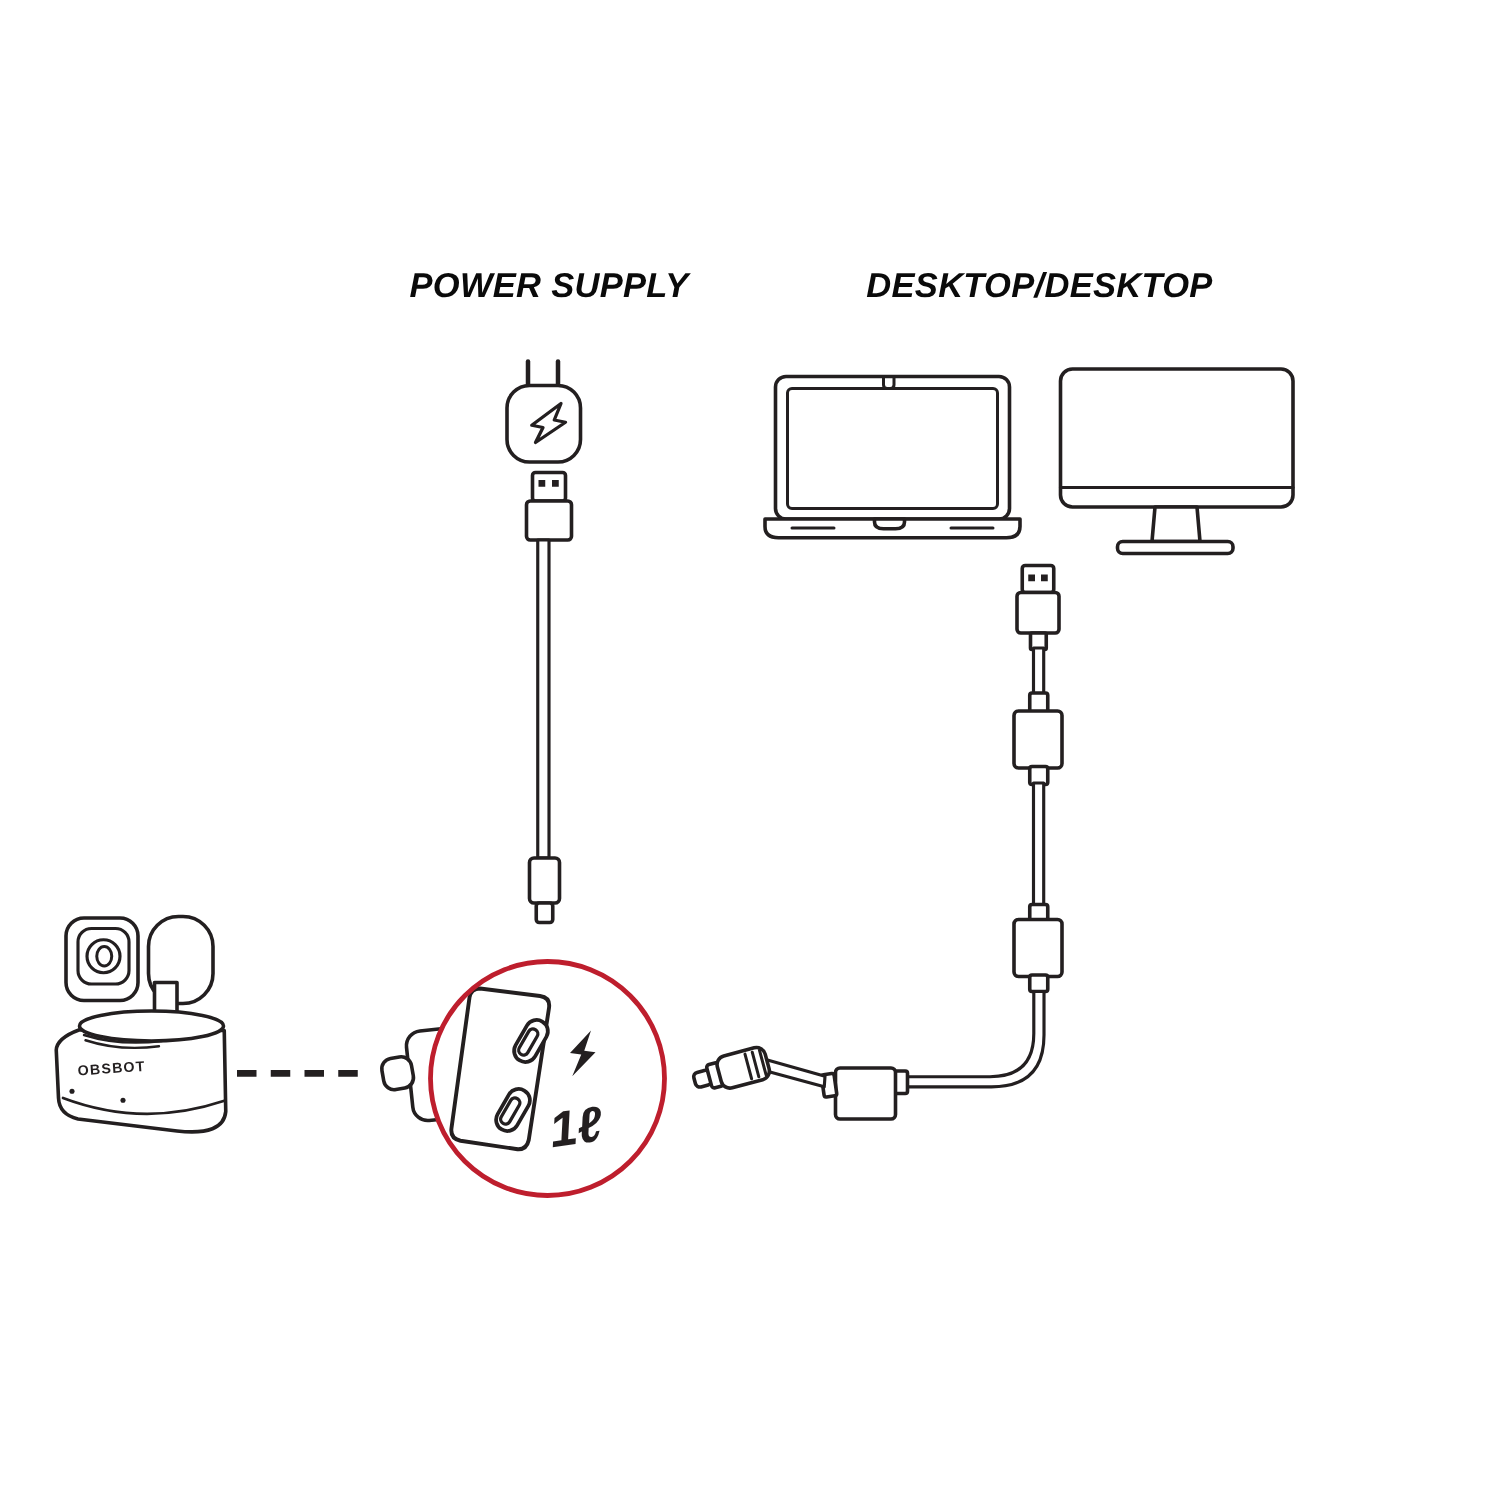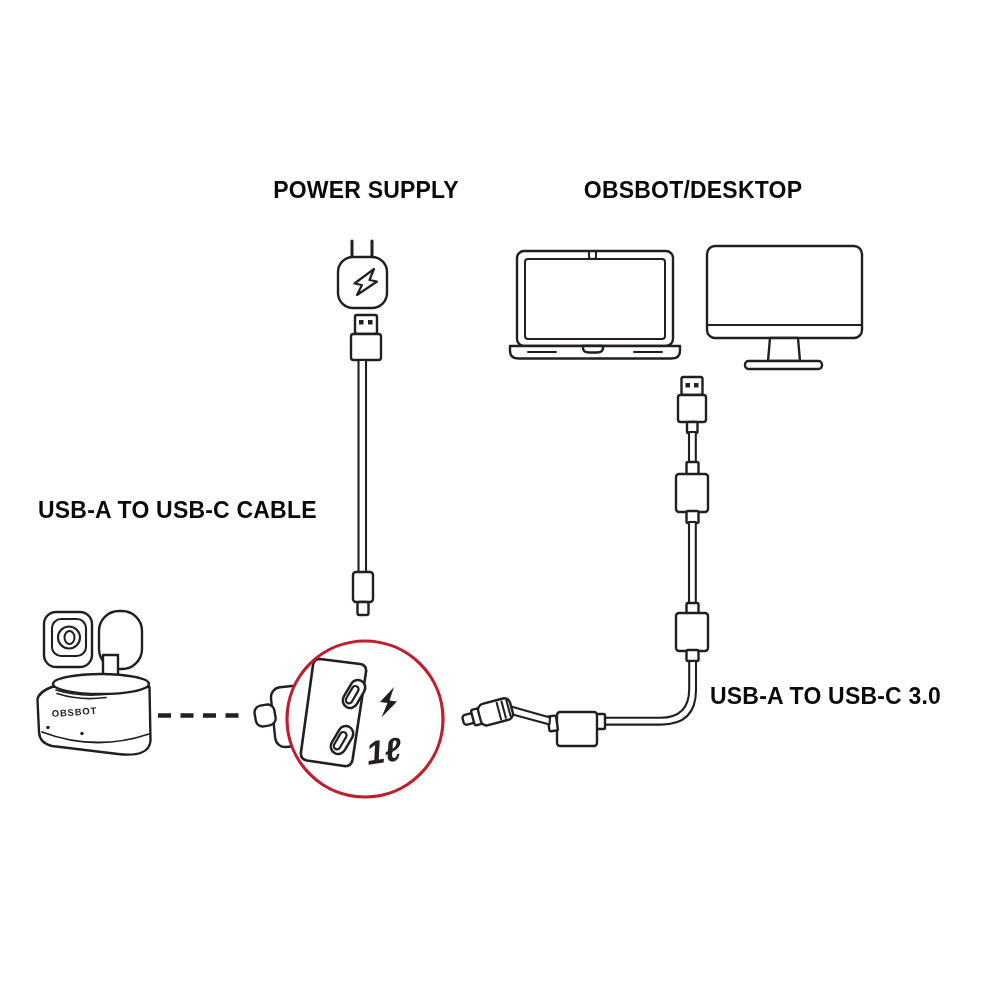--- a/index.html
+++ b/index.html
@@ -3,21 +3,21 @@
 <meta charset="utf-8">
 <style>
   html,body{margin:0;padding:0;background:#ffffff;}
   .canvas{
     position:relative;width:1000px;height:1000px;background:#ffffff;
     font-family:"Liberation Sans","DejaVu Sans",sans-serif;overflow:hidden;
   }
   .canvas svg{position:absolute;left:0;top:0;}
   .lbl{
     position:absolute;font-weight:700;font-size:23px;color:#0a0a0a;
-    letter-spacing:0.2px;white-space:nowrap;
+    letter-spacing:0.2px;white-space:nowrap;font-style:italic;
   }
   .lbl.centered{transform:translateX(-50%);}
   .lbl .line{line-height:36px;}
   
   .ln{fill:#ffffff;stroke:#231f20;stroke-width:2.4;stroke-linejoin:round;stroke-linecap:round;}
   .ln-thin{fill:none;stroke:#231f20;stroke-width:2;stroke-linejoin:round;stroke-linecap:round;}
   .solid{fill:#231f20;stroke:none;}
   .svgtext{fill:#231f20;font-family:"Liberation Sans","DejaVu Sans",sans-serif;}
 </style>
 </head>
@@ -119,19 +119,17 @@
         <rect class="ln" style="stroke-width:2.5" x="327" y="732.5" width="30" height="15" rx="7.5"></rect>
         <rect class="ln" style="stroke-width:2.2" x="331" y="735.5" width="19" height="6.5" rx="3.2"></rect>
       </g>
       <polygon class="solid" points="394,687 380,702 387.5,703 381.5,717.5 397,701.5 389.5,700.5"></polygon>
       <text class="svgtext" x="366" y="763" font-size="33" font-weight="bold" font-style="italic" transform="rotate(-8 380 750)">1ℓ</text>
       <circle cx="365" cy="719" r="78" fill="none" stroke="#be1e2d" stroke-width="3.2"></circle>
     </g>
   </svg>
 
   <div class="lbl centered" style="left:366px;top:177px;">POWER SUPPLY</div>
-  <div class="lbl centered" style="left:693px;top:177px;">OBSBOT/DESKTOP</div>
-  <div class="lbl" style="left:38px;top:497px;">USB-A TO USB-C CABLE</div>
+  <div class="lbl centered" style="left:693px;top:177px;">DESKTOP/DESKTOP</div>
   <div class="lbl" style="left:710px;top:678px;">
-    <div class="line">USB-A TO USB-C 3.0</div>
   </div>
 
 </div>
 
 </body></html>

